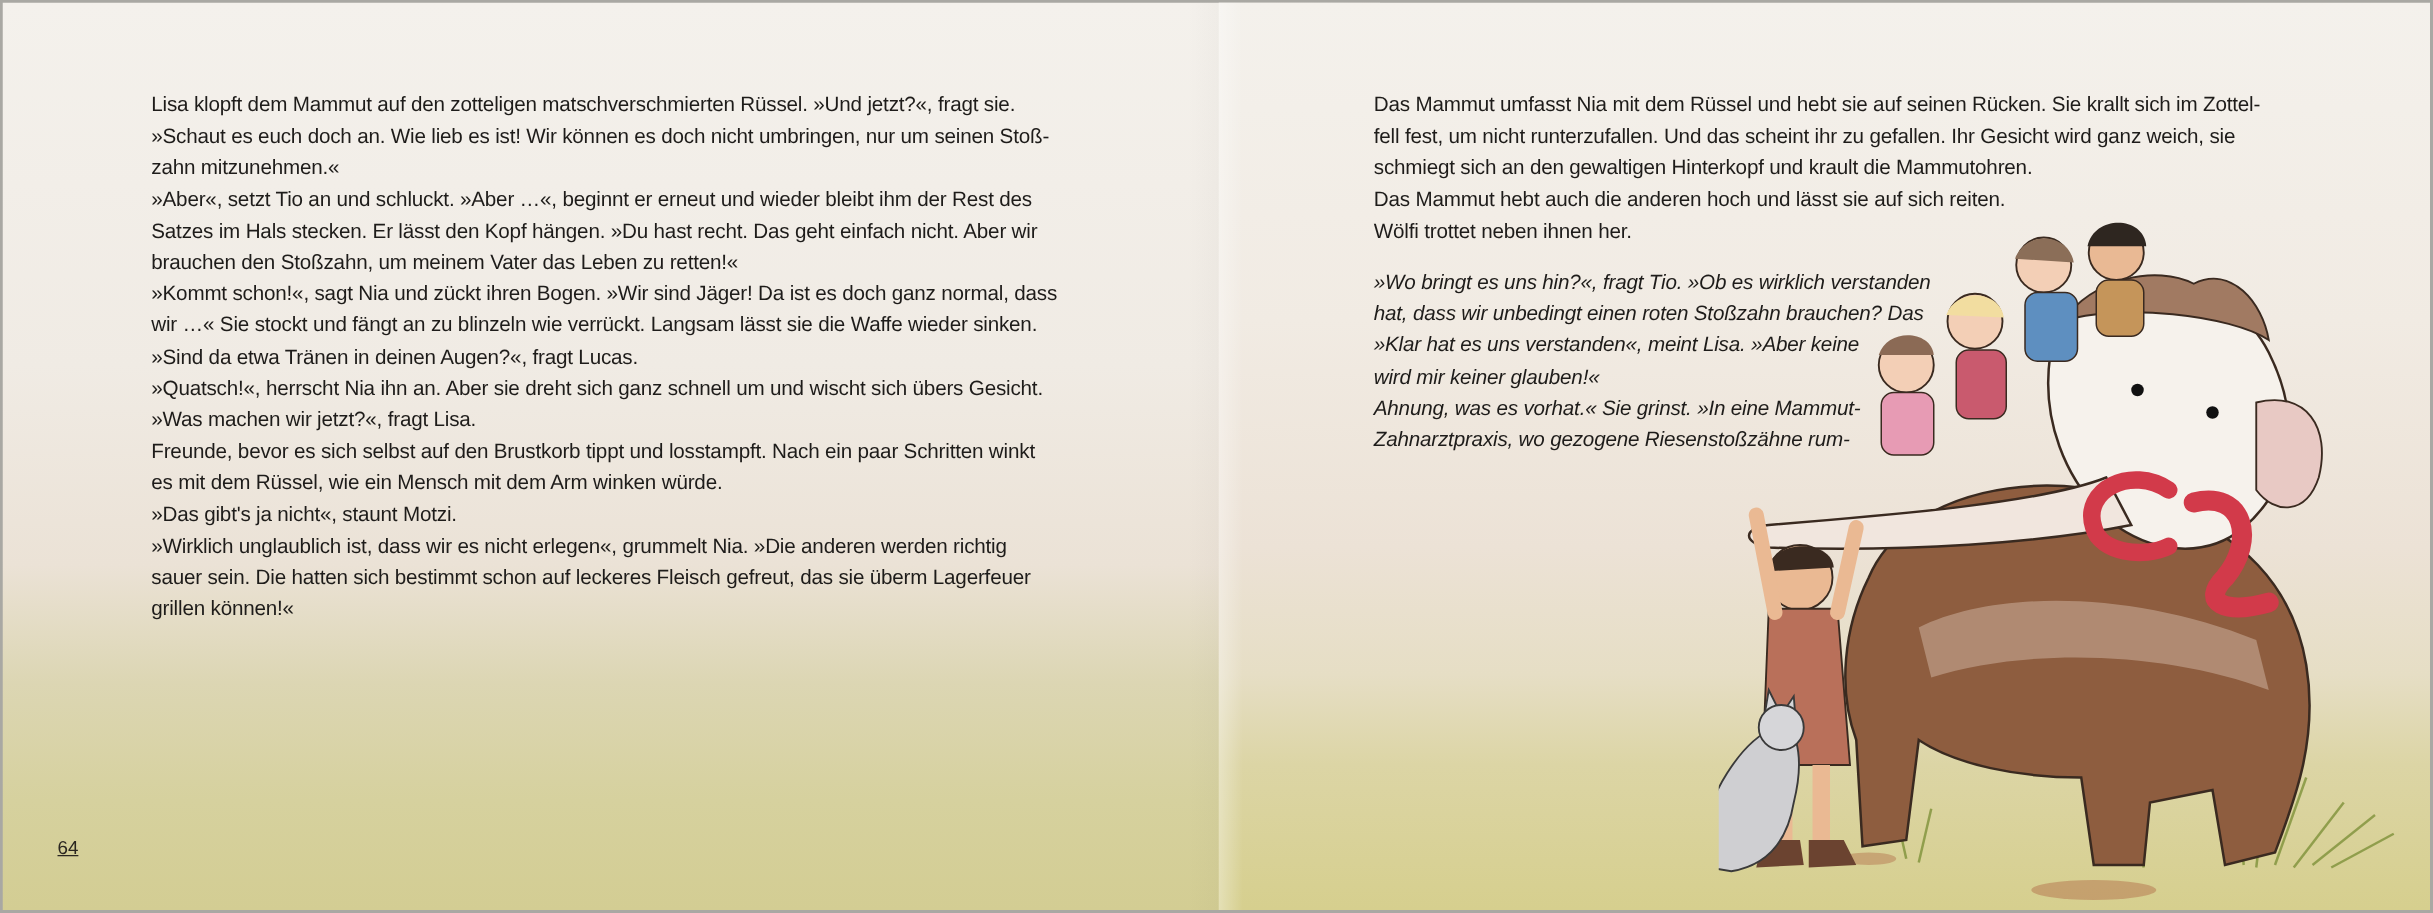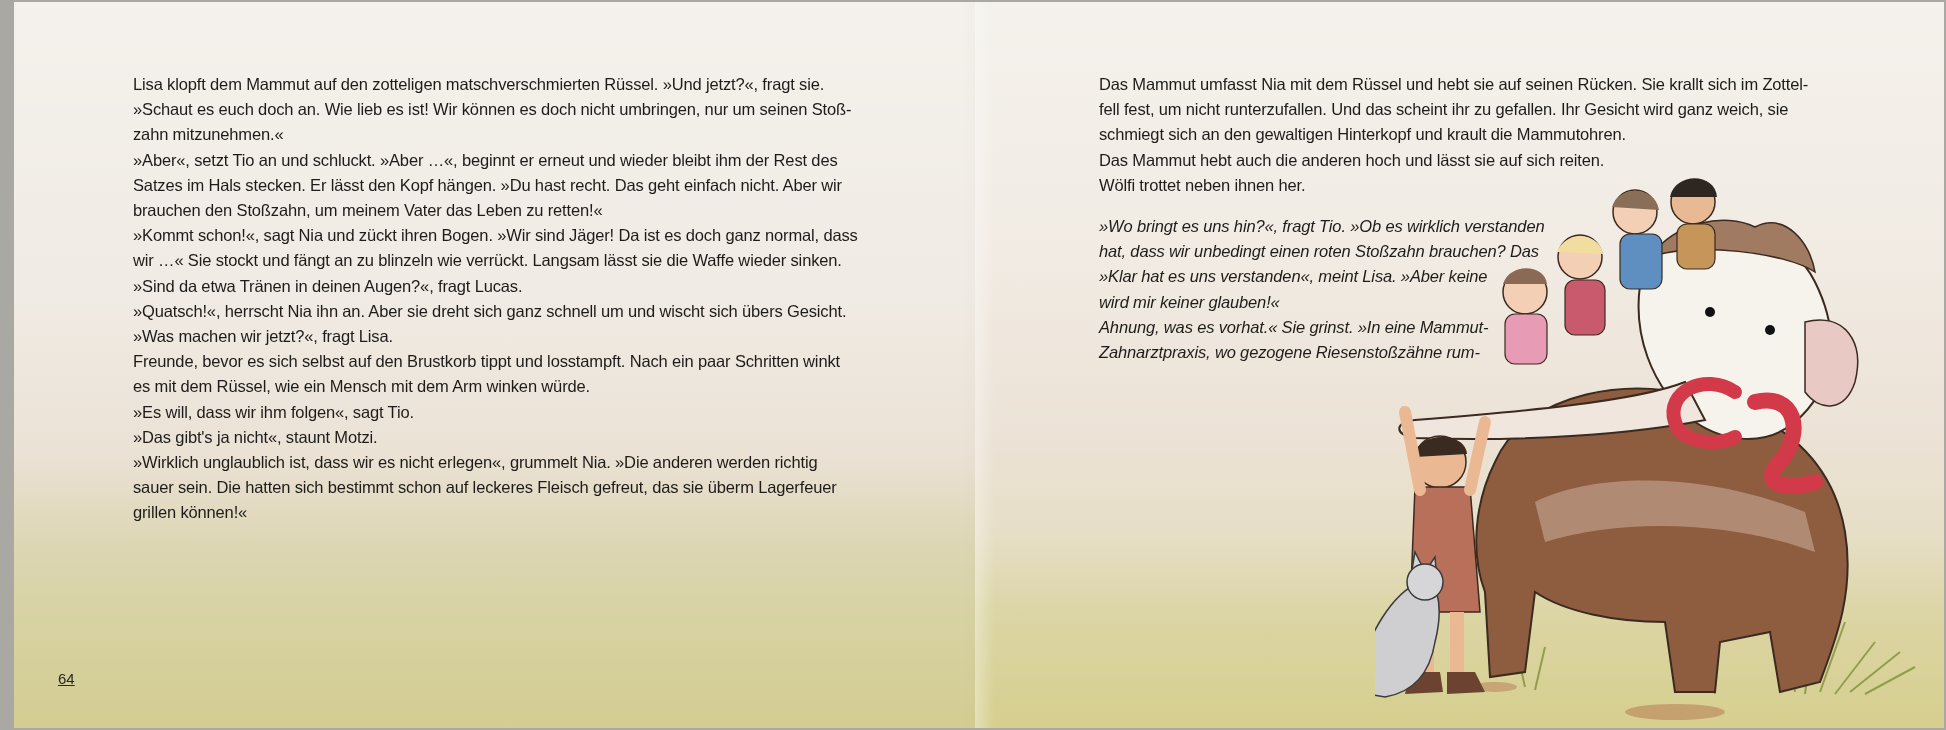--- a/index.html
+++ b/index.html
@@ -9,21 +9,21 @@
     font-family: "Liberation Sans", sans-serif;
   }
   .spread {
     position: absolute; left: 2px; top: 2px; width: 1942px; height: 726px;
     overflow: hidden;
   }
   .page {
     position: absolute; top: 0; height: 726px; overflow: hidden;
   }
   .page-left {
-    left: 12px; width: 1102px;
+    left: 0; width: 1102px;
     background:
       linear-gradient(to right, rgba(0,0,0,0) 0%, rgba(0,0,0,0) 86%, rgba(60,55,50,0.10) 95%, rgba(40,35,30,0.20) 100%),
       linear-gradient(to bottom, #f4f1ec 0%, #f0ebe4 40%, #ebe2d6 62%, #dcd6b3 75%, #d6d19e 88%, #d3cd93 100%);
   }
   .page-right {
     left: 973px; width: 969px;
     background:
       linear-gradient(to right, rgba(255,255,255,0.35) 0%, rgba(255,255,255,0) 2%),
       linear-gradient(to bottom, #f4f1ec 0%, #f1ebe3 35%, #ece2d6 60%, #e6dec5 74%, #dcd5a5 84%, #d6cf8e 100%);
   }
@@ -60,21 +60,20 @@
       <span class="line">»Aber«, setzt Tio an und schluckt. »Aber …«, beginnt er erneut und wieder bleibt ihm der Rest des</span>
       <span class="line">Satzes im Hals stecken. Er lässt den Kopf hängen. »Du hast recht. Das geht einfach nicht. Aber wir</span>
       <span class="line">brauchen den Stoßzahn, um meinem Vater das Leben zu retten!«</span>
       <span class="line">»Kommt schon!«, sagt Nia und zückt ihren Bogen. »Wir sind Jäger! Da ist es doch ganz normal, dass</span>
       <span class="line">wir …« Sie stockt und fängt an zu blinzeln wie verrückt. Langsam lässt sie die Waffe wieder sinken.</span>
       <span class="line">»Sind da etwa Tränen in deinen Augen?«, fragt Lucas.</span>
       <span class="line">»Quatsch!«, herrscht Nia ihn an. Aber sie dreht sich ganz schnell um und wischt sich übers Gesicht.</span>
       <span class="line">»Was machen wir jetzt?«, fragt Lisa.</span>
       <span class="line">Freunde, bevor es sich selbst auf den Brustkorb tippt und losstampft. Nach ein paar Schritten winkt</span>
       <span class="line">es mit dem Rüssel, wie ein Mensch mit dem Arm winken würde.</span>
-      <span class="line">»Es will, dass wir ihm folgen«, sagt Tio.</span>
       <span class="line">»Das gibt's ja nicht«, staunt Motzi.</span>
       <span class="line">»Wirklich unglaublich ist, dass wir es nicht erlegen«, grummelt Nia. »Die anderen werden richtig</span>
       <span class="line">sauer sein. Die hatten sich bestimmt schon auf leckeres Fleisch gefreut, das sie überm Lagerfeuer</span>
       <span class="line">grillen können!«</span>
     </div>
     <div class="page-number">64</div>
   </div>
 
   <div class="page page-right">
     <div class="text-block text-right-a">

